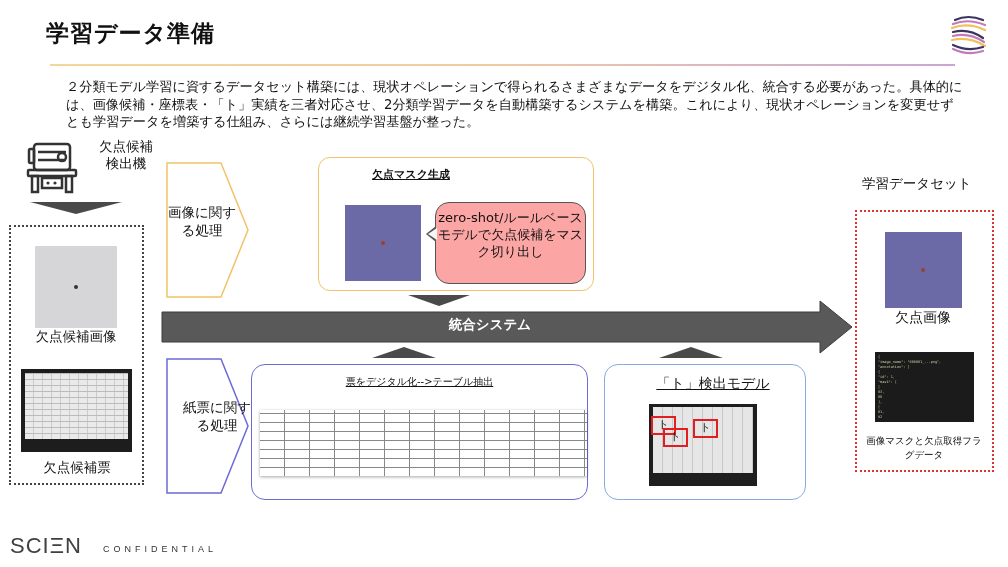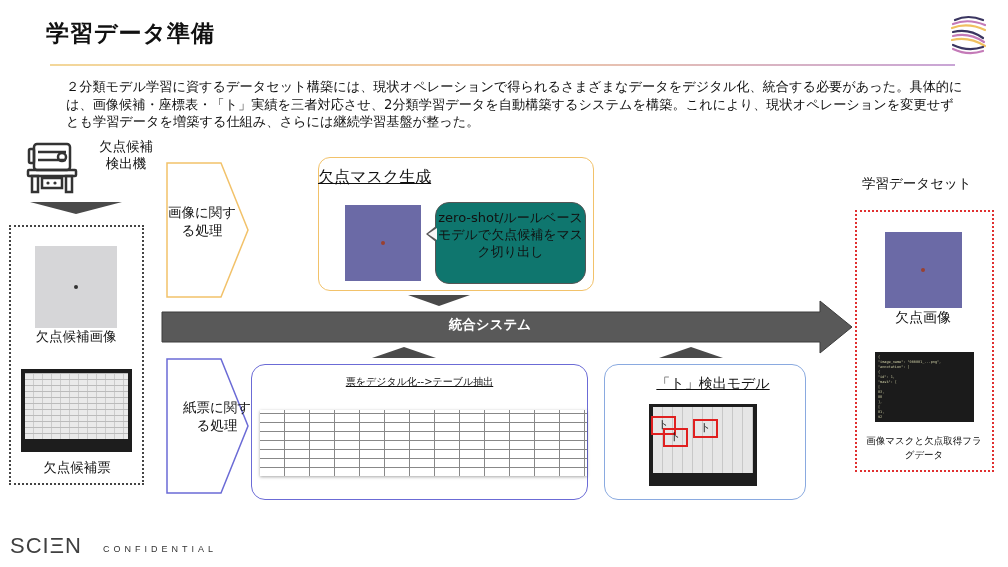--- a/index.html
+++ b/index.html
@@ -24,26 +24,26 @@
   .ticket-img { left:21px; top:369px; width:111px; height:83px; background:#1d1d1d; overflow:hidden; }
   .ticket-paper { position:absolute; left:4px; top:4px; width:103px; height:66px; background:#eaeaea;
     background-image:repeating-linear-gradient(0deg,transparent 0 5px,#bbb 5px 6px),
                      repeating-linear-gradient(90deg,transparent 0 8px,#ccc 8px 9px); }
   .ticket-label { left:18px; top:459px; width:118px; text-align:center; font-size:13.5px; }
 
   .chev { position:absolute; }
   .chev-label { position:absolute; text-align:center; font-size:13.5px; line-height:18px; width:70px; }
 
   .mask-box { left:318px; top:157px; width:276px; height:134px; border:1.5px solid #f2c26a; border-radius:12px; box-sizing:border-box; }
-  .mask-title { left:318px; top:167px; width:186px; font-size:16px; text-decoration:underline; }
+  .mask-title { left:318px; top:167px; width:186px; text-align:center; font-size:11px; text-decoration:underline;font-weight:bold; }
   .purple-img { background:#6b6aa6; }
   .purple-img .red-dot { position:absolute; width:4px; height:4px; background:#9a4030; border-radius:50%; }
   .mask-img { left:345px; top:205px; width:76px; height:76px; }
   .bubble { left:435px; top:202px; width:151px; height:82px; border:1.5px solid #555; border-radius:14px;
-    background:#0f766e; box-sizing:border-box; font-size:13px; line-height:17px; text-align:center; padding-top:6px; }
+    background:#fca5a5; box-sizing:border-box; font-size:13px; line-height:17px; text-align:center; padding-top:6px; }
   .bubble-tail { left:426px; top:226px; width:0; height:0; border-top:8px solid transparent; border-bottom:8px solid transparent;
     border-right:10px solid #555; }
   .bubble-tail-in { left:428px; top:228px; width:0; height:0; border-top:6px solid transparent; border-bottom:6px solid transparent;
     border-right:9px solid #f6f6f6; }
   .down-tri-2 { left:408px; top:295px; width:0; height:0;
     border-left:31px solid transparent; border-right:31px solid transparent; border-top:11px solid #4a4a4a; }
 
   .up-tri { width:0; height:0; border-left:32px solid transparent; border-right:32px solid transparent; border-bottom:11px solid #4a4a4a; }
 
   .table-box { left:251px; top:364px; width:337px; height:136px; border:1.5px solid #6b6bd6; border-radius:14px; box-sizing:border-box; }

